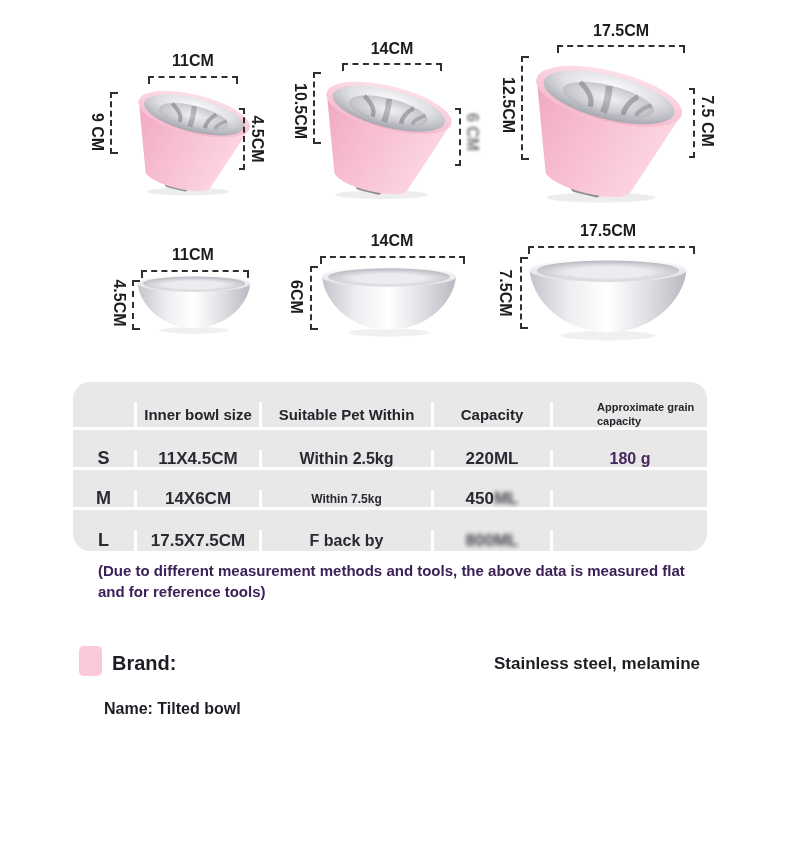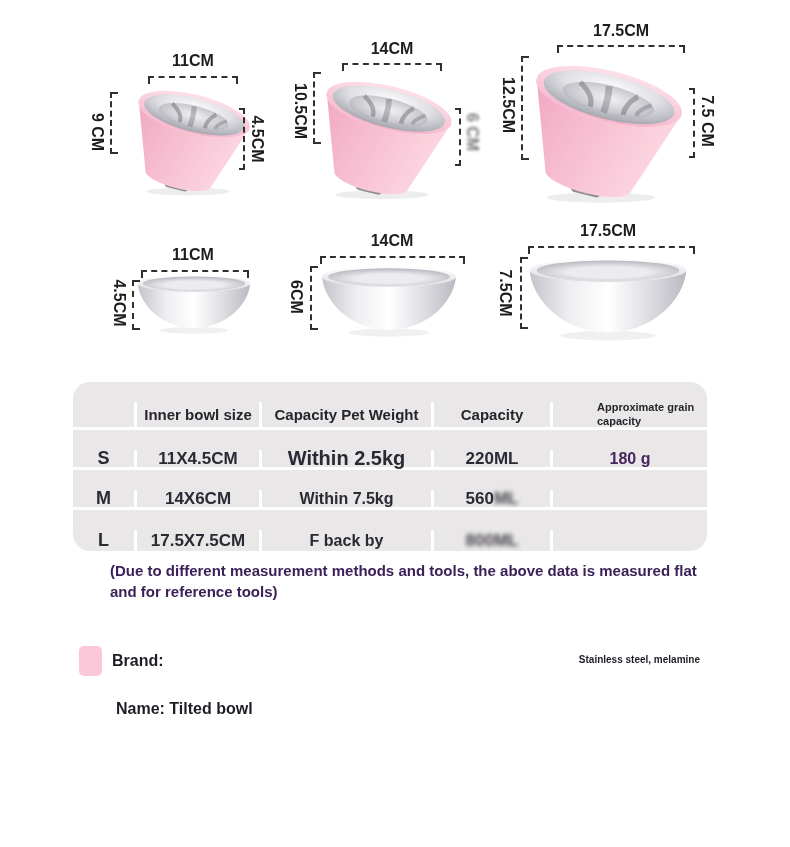--- a/index.html
+++ b/index.html
@@ -33,27 +33,27 @@
   .cell.last-col{border-right:none;}
   .cell.last-row{border-bottom:none;}
   .cell.head{font-weight:700;font-size:15px;color:#26242c;}
   .cell.head-grain{font-weight:700;font-size:11px;line-height:1.25;color:#26242c;
                    justify-content:flex-start;padding-left:44px;}
   .head-grain .inner{width:104px;text-align:left;}
   .cell.size{font-weight:700;font-size:18px;}
   .cell.val{font-weight:700;font-size:17px;}
   .cell.purple{color:#46265e;font-size:16px;}
   
-  .note{position:absolute;left:110px;top:560px;width:620px;font-weight:700;font-size:15px;
+  .note{position:absolute;left:98px;top:560px;width:620px;font-weight:700;font-size:15px;
         line-height:1.4;color:#3b2157;}
   .swatch{position:absolute;left:79px;top:646px;width:23px;height:30px;border-radius:5px;background:#fbc8d9;}
-  .brand-label{position:absolute;left:112px;top:652px;font-weight:700;font-size:16px;color:#1f1d24;}
+  .brand-label{position:absolute;left:112px;top:652px;font-weight:700;font-size:20px;color:#1f1d24;}
   .material{position:absolute;left:400px;top:654px;width:300px;text-align:right;font-weight:700;
-            font-size:10px;color:#1f1d24;}
-  .name-line{position:absolute;left:116px;top:700px;font-weight:700;font-size:16px;color:#1f1d24;}
+            font-size:17px;color:#1f1d24;}
+  .name-line{position:absolute;left:104px;top:700px;font-weight:700;font-size:16px;color:#1f1d24;}
 </style>
 </head>
 <body>
 
 <div class="canvas">
 
   <svg width="0" height="0" style="position:absolute" aria-hidden="true">
     <defs>
       <linearGradient id="pinkBody" x1="0" y1="0" x2="1" y2="0.2">
         <stop offset="0" stop-color="#f0a8c2"></stop>
@@ -168,37 +168,37 @@
   <div class="dim rot" style="left:274px;top:288px;width:44px">6CM</div>
 
   <div class="dim" style="left:563px;top:222px;width:90px">17.5CM</div>
   <div class="dl-h" style="left:528px;top:246px;width:167px"></div>
   <div class="dl-v" style="left:520px;top:257px;height:72px"></div>
   <div class="dim rot" style="left:477px;top:284px;width:56px">7.5CM</div>
 
   <div class="spec-table">
     <div class="cell head"></div>
     <div class="cell head">Inner bowl size</div>
-    <div class="cell head">Capacity Pet Weight</div>
+    <div class="cell head">Suitable Pet Within</div>
     <div class="cell head">Capacity</div>
     <div class="cell head head-grain last-col">
       <span class="inner">Approximate grain capacity</span>
     </div>
 
     <div class="cell size">S</div>
     <div class="cell val">11X4.5CM</div>
-    <div class="cell val" style="font-size:20px">Within 2.5kg</div>
+    <div class="cell val" style="font-size:16px">Within 2.5kg</div>
     <div class="cell val">220ML</div>
     <div class="cell val purple last-col">180 g</div>
 
     <div class="cell size">M</div>
     <div class="cell val">14X6CM</div>
-    <div class="cell val" style="font-size:16px">Within 7.5kg</div>
+    <div class="cell val" style="font-size:12px">Within 7.5kg</div>
     <div class="cell val">
-      <span>560</span>
+      <span>450</span>
         <span class="sm-hard">ML</span>
     </div>
     <div class="cell val purple last-col"></div>
 
     <div class="cell size last-row">L</div>
     <div class="cell val last-row">17.5X7.5CM</div>
     <div class="cell val last-row" style="font-size:16px">F back by</div>
     <div class="cell val last-row">
       <span class="sm-hard">800ML</span>
     </div>

